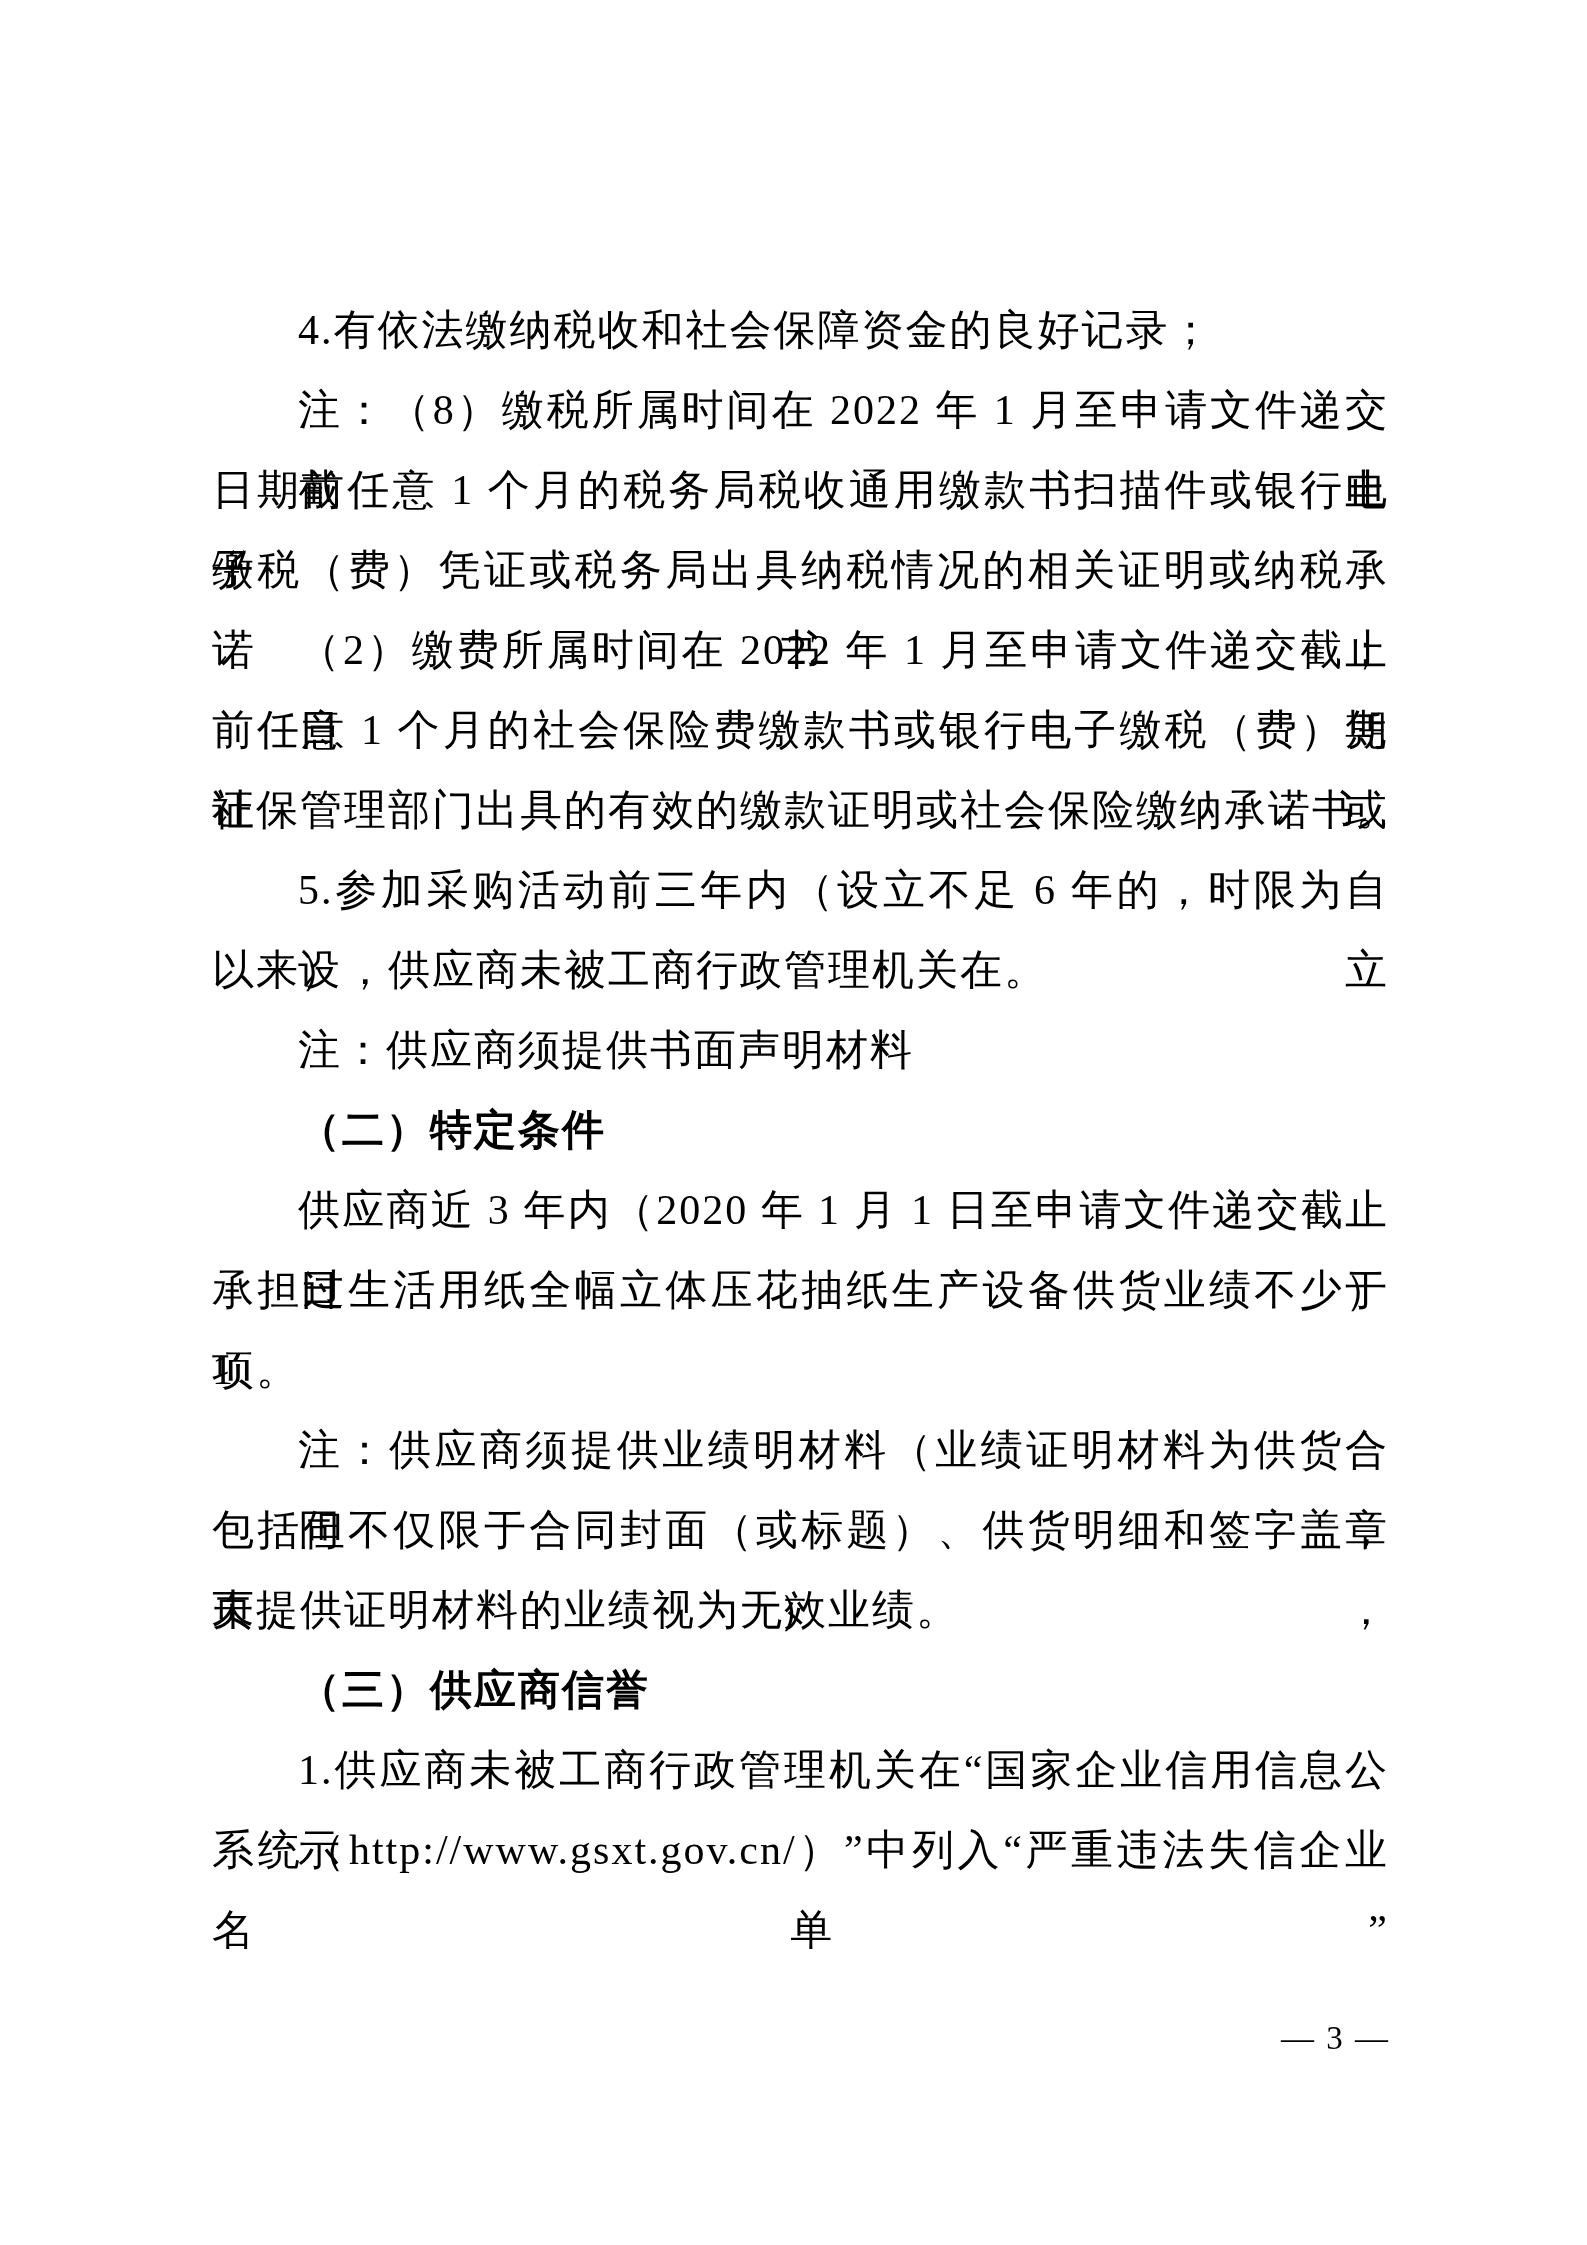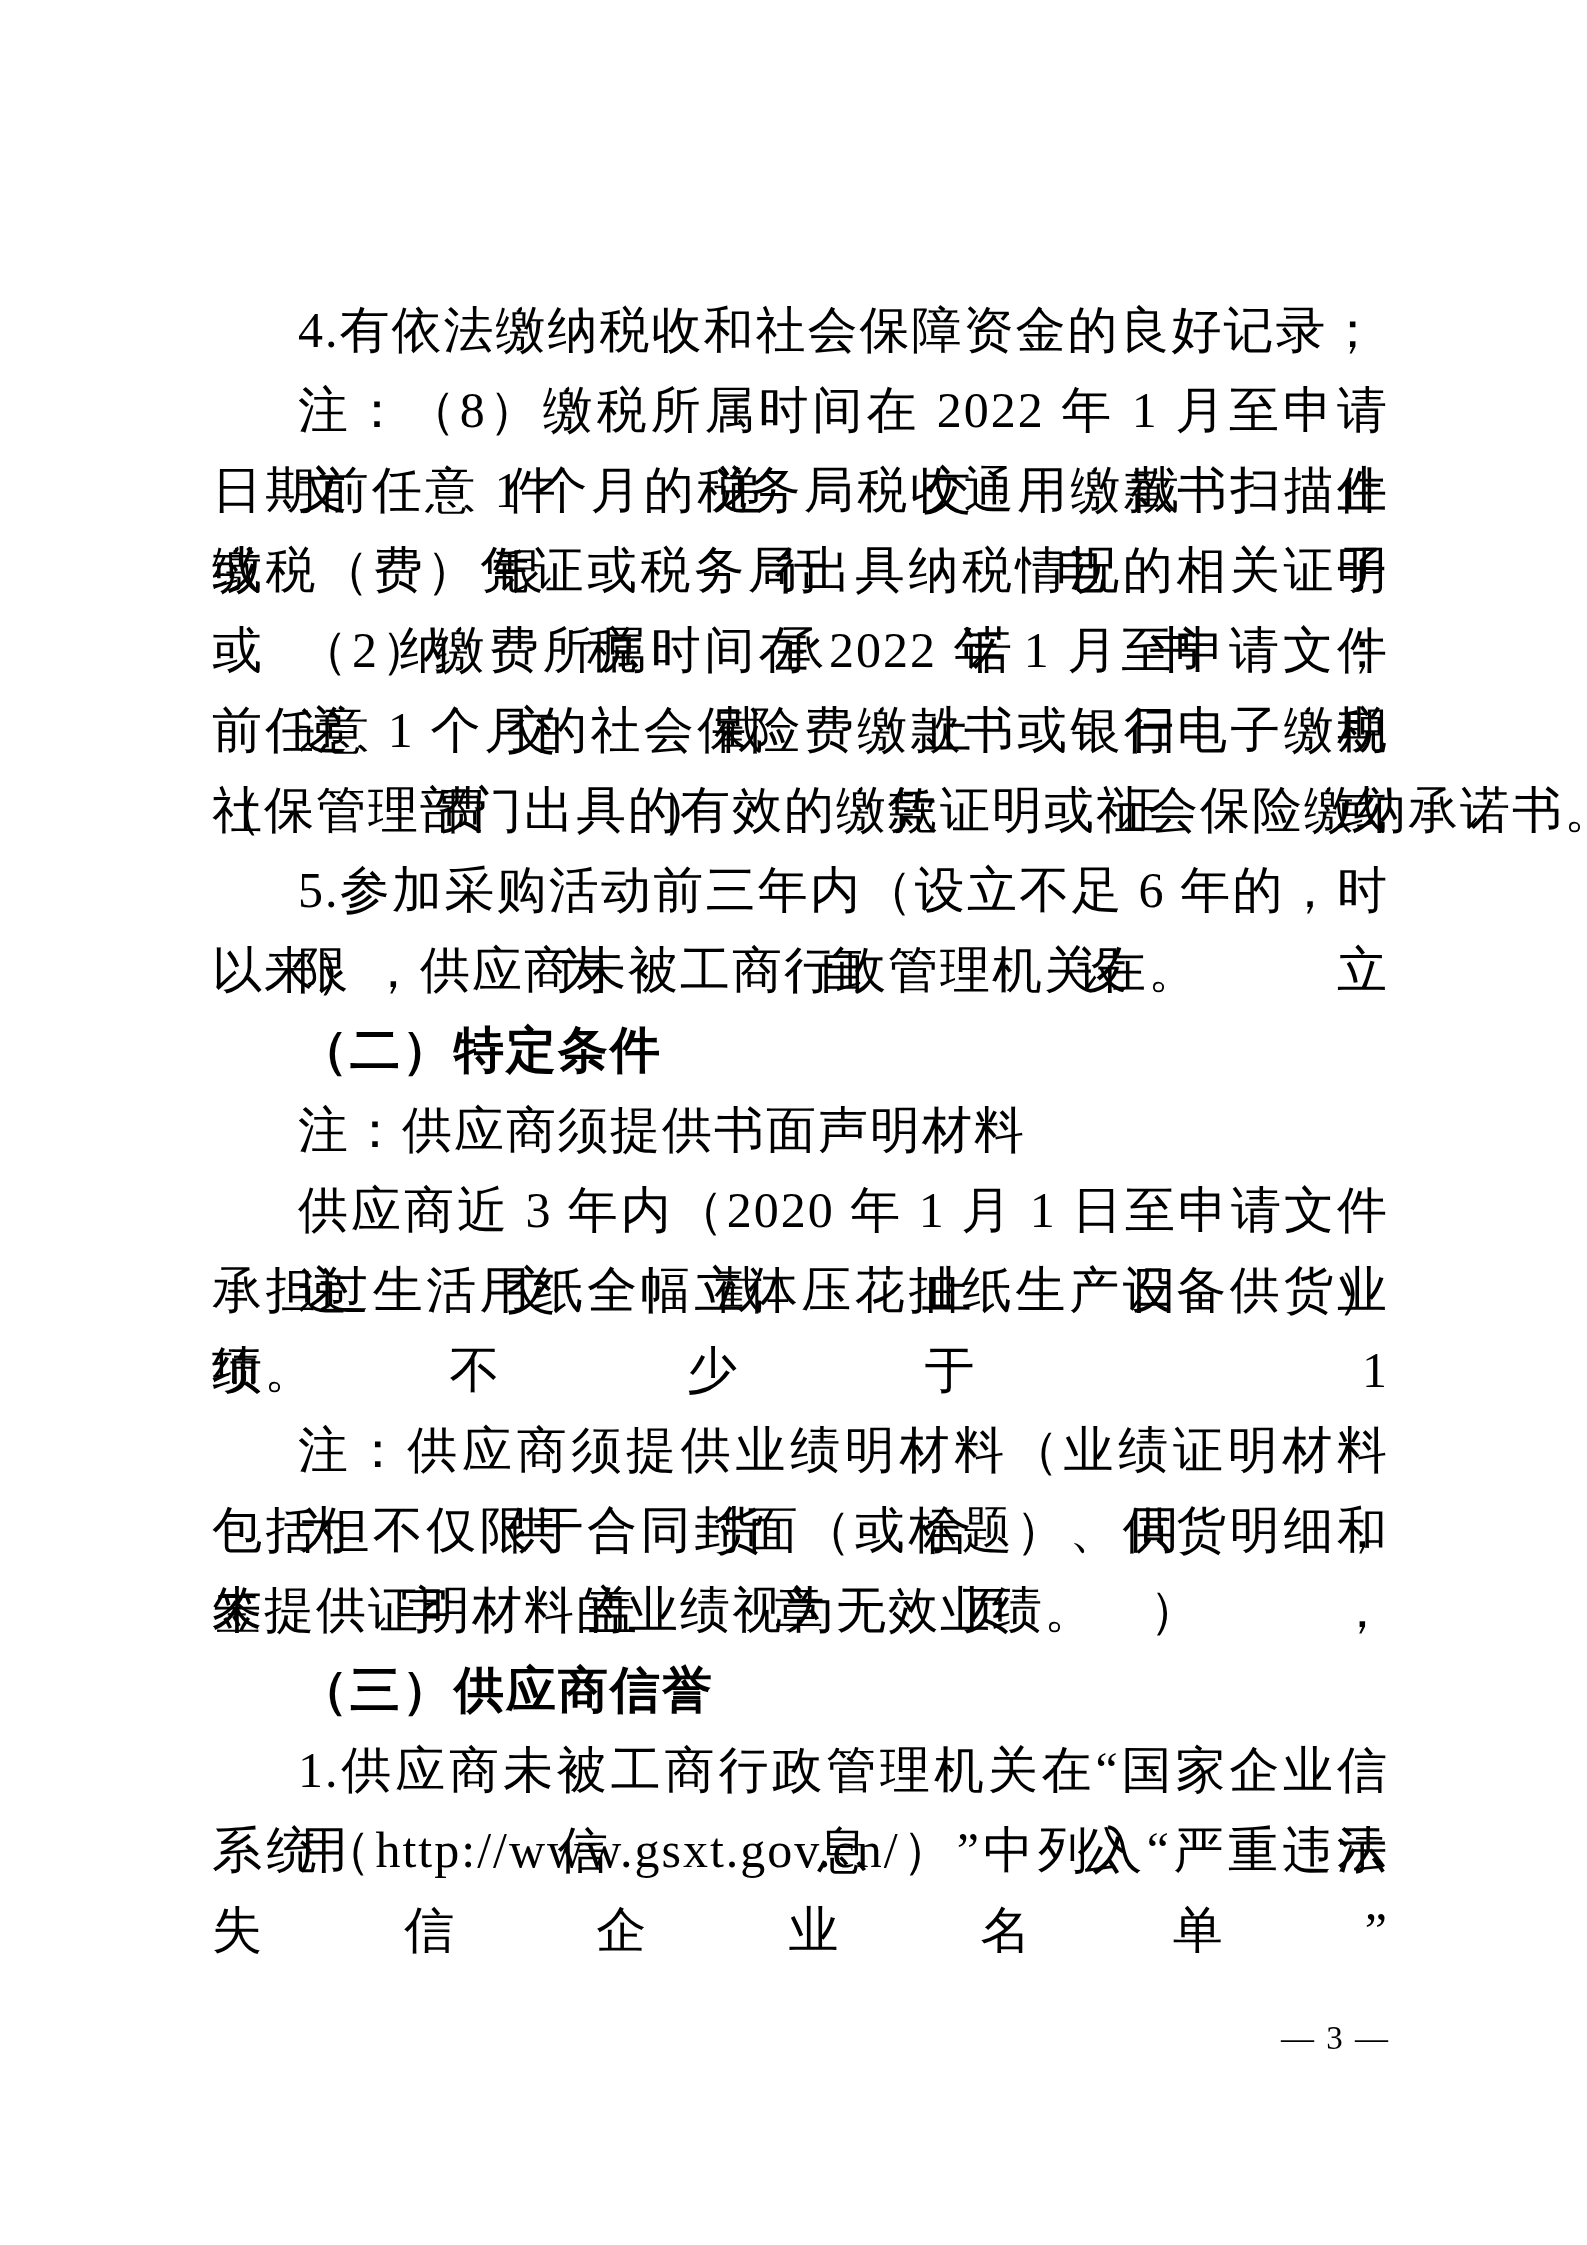--- a/index.html
+++ b/index.html
@@ -18,21 +18,21 @@
   }
   .content {
     position: absolute;
     top: 290px;
     left: 212px;
     right: 198px;
   }
   .line {
     height: 80px;
     line-height: 80px;
-    font-size: 50px;
+    font-size: 42px;
     letter-spacing: 2px;
     white-space: nowrap;
     text-align: left;
   }
   .line.justify {
     white-space: normal;
     text-align: justify;
     text-align-last: justify;
     text-justify: inter-character;
   }
@@ -60,22 +60,22 @@
   <div class="content">
       <div class="line indent">4.有依法缴纳税收和社会保障资金的良好记录；</div>
       <div class="line indent justify">注：（8）缴税所属时间在 2022 年 1 月至申请文件递交截止</div>
       <div class="line justify">日期前任意 1 个月的税务局税收通用缴款书扫描件或银行电子</div>
       <div class="line justify">缴税（费）凭证或税务局出具纳税情况的相关证明或纳税承诺书；</div>
       <div class="line indent justify">（2）缴费所属时间在 2022 年 1 月至申请文件递交截止日期</div>
       <div class="line justify">前任意 1 个月的社会保险费缴款书或银行电子缴税（费）凭证或</div>
       <div class="line">社保管理部门出具的有效的缴款证明或社会保险缴纳承诺书。</div>
       <div class="line indent justify">5.参加采购活动前三年内（设立不足 6 年的，时限为自设立</div>
       <div class="line">以来），供应商未被工商行政管理机关在。</div>
+      <div class="line indent">注：供应商须提供书面声明材料</div>
       <div class="line indent bold">（二）特定条件</div>
-      <div class="line indent">注：供应商须提供书面声明材料</div>
       <div class="line indent justify">供应商近 3 年内（2020 年 1 月 1 日至申请文件递交截止日）</div>
       <div class="line justify">承担过生活用纸全幅立体压花抽纸生产设备供货业绩不少于 1</div>
       <div class="line">项。</div>
       <div class="line indent justify">注：供应商须提供业绩明材料（业绩证明材料为供货合同，</div>
       <div class="line justify">包括但不仅限于合同封面（或标题）、供货明细和签字盖章页），</div>
       <div class="line">未提供证明材料的业绩视为无效业绩。</div>
       <div class="line indent bold">（三）供应商信誉</div>
       <div class="line indent justify">1.供应商未被工商行政管理机关在“国家企业信用信息公示</div>
       <div class="line justify">系统（http://www.gsxt.gov.cn/）”中列入“严重违法失信企业名单”</div>
     </div>

